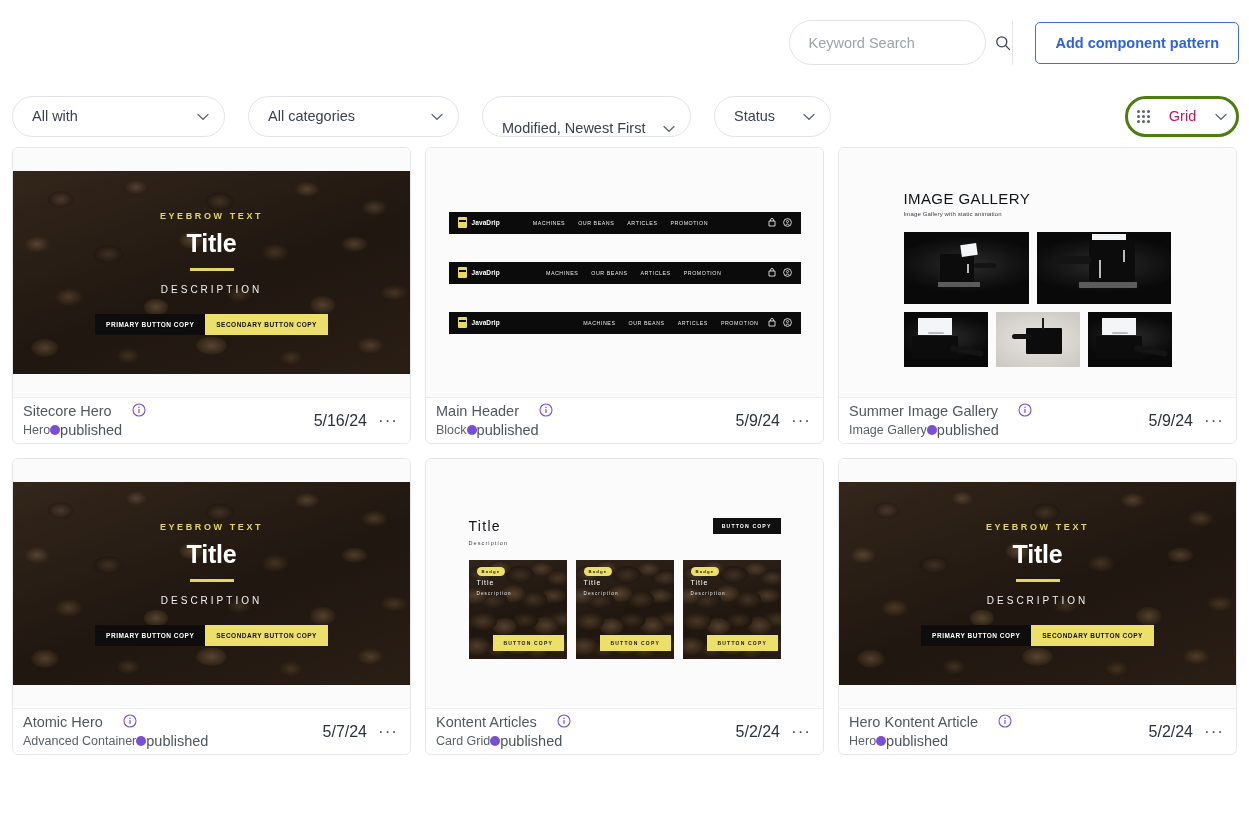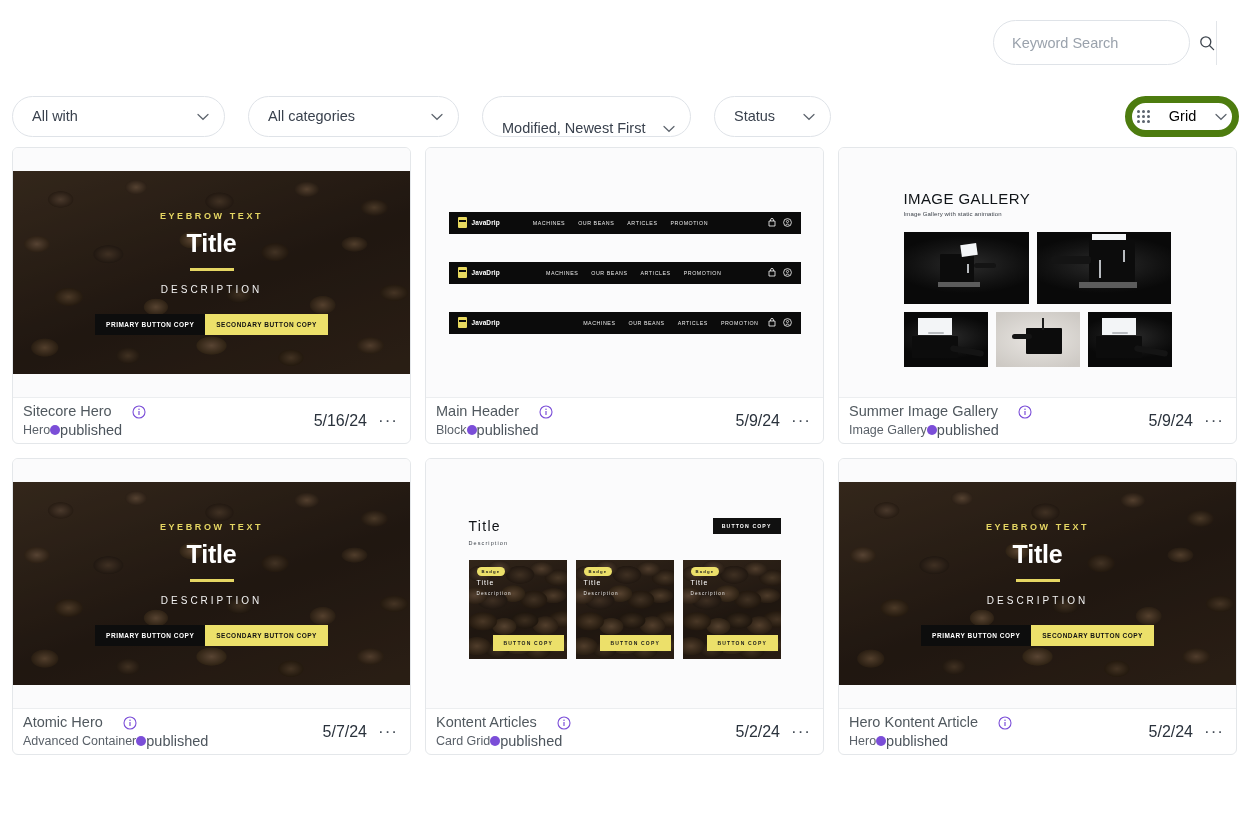--- a/index.html
+++ b/index.html
@@ -86,28 +86,28 @@
   }
   .pill .pill-label { flex: 1; }
   .pill .chev { margin-left: 14px; flex: 0 0 auto; }
   .pill-types { width: 213px; }
   .pill-categories { width: 211px; }
   .pill-sort { width: 209px; align-items: flex-end; }
   .pill-status { width: 117px; }
   .view-pill {
     margin-left: auto;
     width: 114px; height: 41px;
-    border: 7px solid #4d7c0f;
+    border: 3px solid #4d7c0f;
     border-radius: 21px;
     background: #fff;
     display: flex; align-items: center; justify-content: center;
     gap: 19px;
     cursor: pointer;
     font-size: 14.5px;
-    color: #000000;
+    color: #be185d;
   }
   .dotgrid { display: grid; grid-template-columns: repeat(3,3px); gap: 2px; }
   .dotgrid i { width: 3px; height: 3px; background: #5b636e; border-radius: 50%; display: block; }
 
   
   .cards {
     display: grid;
     grid-template-columns: repeat(3, 399px);
     gap: 14px;
     padding: 0 10px 0 12px;
@@ -127,21 +127,21 @@
     overflow: hidden;
     display: flex; align-items: center; justify-content: center;
   }
   .card-footer {
     flex: 1;
     display: flex; align-items: center;
     padding: 0 11px 0 10px;
     border-top: 1px solid #eceef0;
   }
   .cf-left { display: flex; flex-direction: column; gap: 3px; min-width: 0; }
-  .cf-title-row { display: flex; align-items: flex-end; gap: 20px; }
+  .cf-title-row { display: flex; align-items: flex-start; gap: 20px; }
   .cf-title { font-size: 14.5px; color: #51595f; white-space: nowrap; }
   .info-icon { width: 14px; height: 14px; flex: 0 0 auto; }
   .cf-meta-row { display: flex; align-items: center; }
   .cf-type { font-size: 12.5px; color: #5a6169; white-space: nowrap; }
   .status-dot { width: 10px; height: 10px; border-radius: 50%; background: #7b4ed8; flex: 0 0 auto; }
   .cf-status { font-size: 14.5px; color: #4d555d; }
   .cf-right { margin-left: auto; display: flex; align-items: center; gap: 10px; }
   .cf-date { font-size: 16px; color: #2a323c; white-space: nowrap; }
   .ellipsis-btn {
     background: none; border: none; cursor: pointer;
@@ -286,20 +286,21 @@
       <span class="search-icon">
         <svg width="16" height="16" viewBox="0 0 16 16" fill="none">
           <circle cx="6.8" cy="6.8" r="5" stroke="#3d444d" stroke-width="1.3"></circle>
           <line x1="10.5" y1="10.5" x2="14.6" y2="14.6" stroke="#3d444d" stroke-width="1.3" stroke-linecap="round"></line>
         </svg>
       </span>
     </div>
 
     <div class="vdivider"></div>
 
+    <button class="add-btn">Add component pattern</button>
   </div>
 </div>
 
 <div class="filterbar">
 
   <div class="pill pill-types">
     <span class="pill-label">All with</span>
     <span class="chev">
       <svg width="12" height="8" viewBox="0 0 12 8" fill="none">
           <path d="M1 1.5 L6 6.3 L11 1.5" stroke="#5d646d" stroke-width="1.2" stroke-linecap="round" fill="none"></path>

